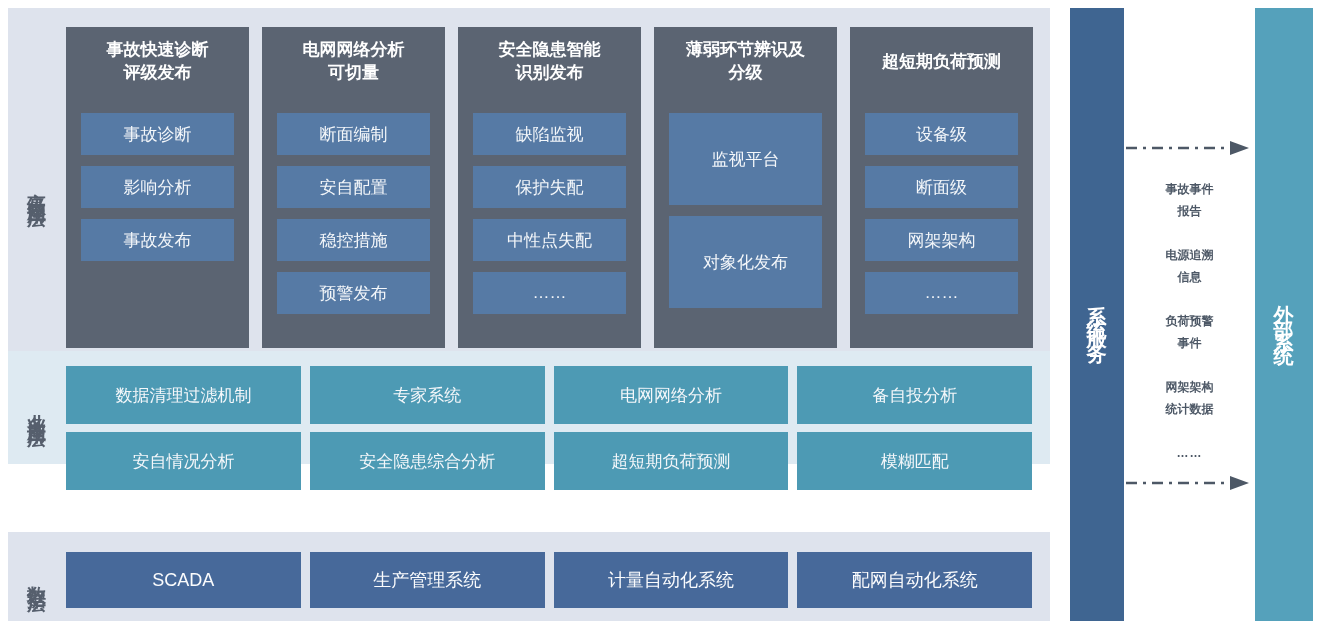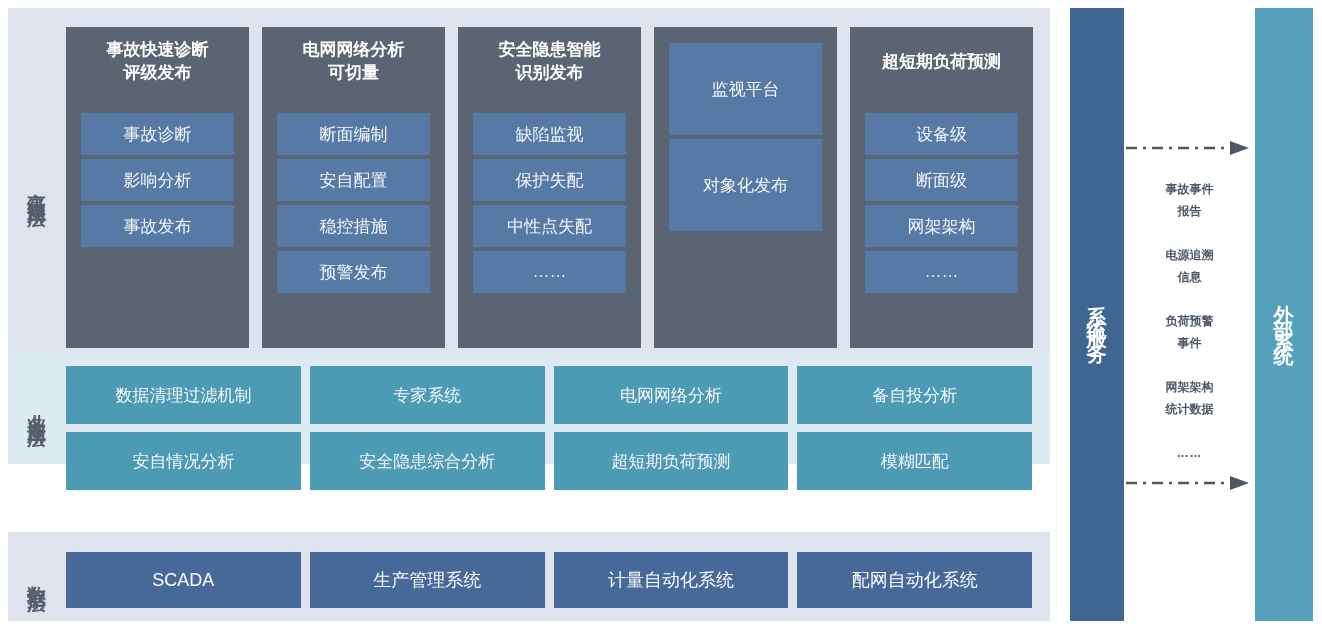--- a/index.html
+++ b/index.html
@@ -24,21 +24,21 @@
   }
 
   
   .cols { flex:1; display:flex; gap:13px; padding:19px 17px 20px 0; box-sizing:border-box; }
   .col { flex:1; background:var(--column-bg,#5b6472); display:flex; flex-direction:column; min-width:0; }
   .col-title {
     height:70px; flex:0 0 70px; display:flex; align-items:center; justify-content:center;
     text-align:center; color:#ffffff; font-weight:bold; font-size:17px;
     line-height:1.35; white-space:pre-line;
   }
-  .col-items { flex:1; display:flex; flex-direction:column; gap:4px; padding:16px 15px 19px; }
+  .col-items { flex:1; display:flex; flex-direction:column; gap:11px; padding:16px 15px 19px; }
   .chip {
     height:42px; flex:0 0 42px; background:var(--item-blue,#567aa5);
     color:#f4f7fa; font-size:17px;
     display:flex; align-items:center; justify-content:center; text-align:center;
   }
   .chip.tall { height:92px; flex:0 0 92px; }
 
   
   .grid { flex:1; display:grid; grid-template-columns:repeat(4,1fr); gap:8px 9px; box-sizing:border-box; align-content:start; }
   .panel-b .grid { padding:15px 18px 0 0; grid-template-rows:58px 58px; }
@@ -110,20 +110,22 @@
 识别发布</div>
         <div class="col-items">
           <div class="chip">缺陷监视</div>
           <div class="chip">保护失配</div>
           <div class="chip">中性点失配</div>
           <div class="chip">……</div>
         </div>
       </div>
 
       <div class="col">
+        <div class="col-title">薄弱环节辨识及
+分级</div>
         <div class="col-items">
           <div class="chip tall">监视平台</div>
           <div class="chip tall">对象化发布</div>
         </div>
       </div>
 
       <div class="col">
         <div class="col-title">超短期负荷预测</div>
         <div class="col-items">
           <div class="chip">设备级</div>

